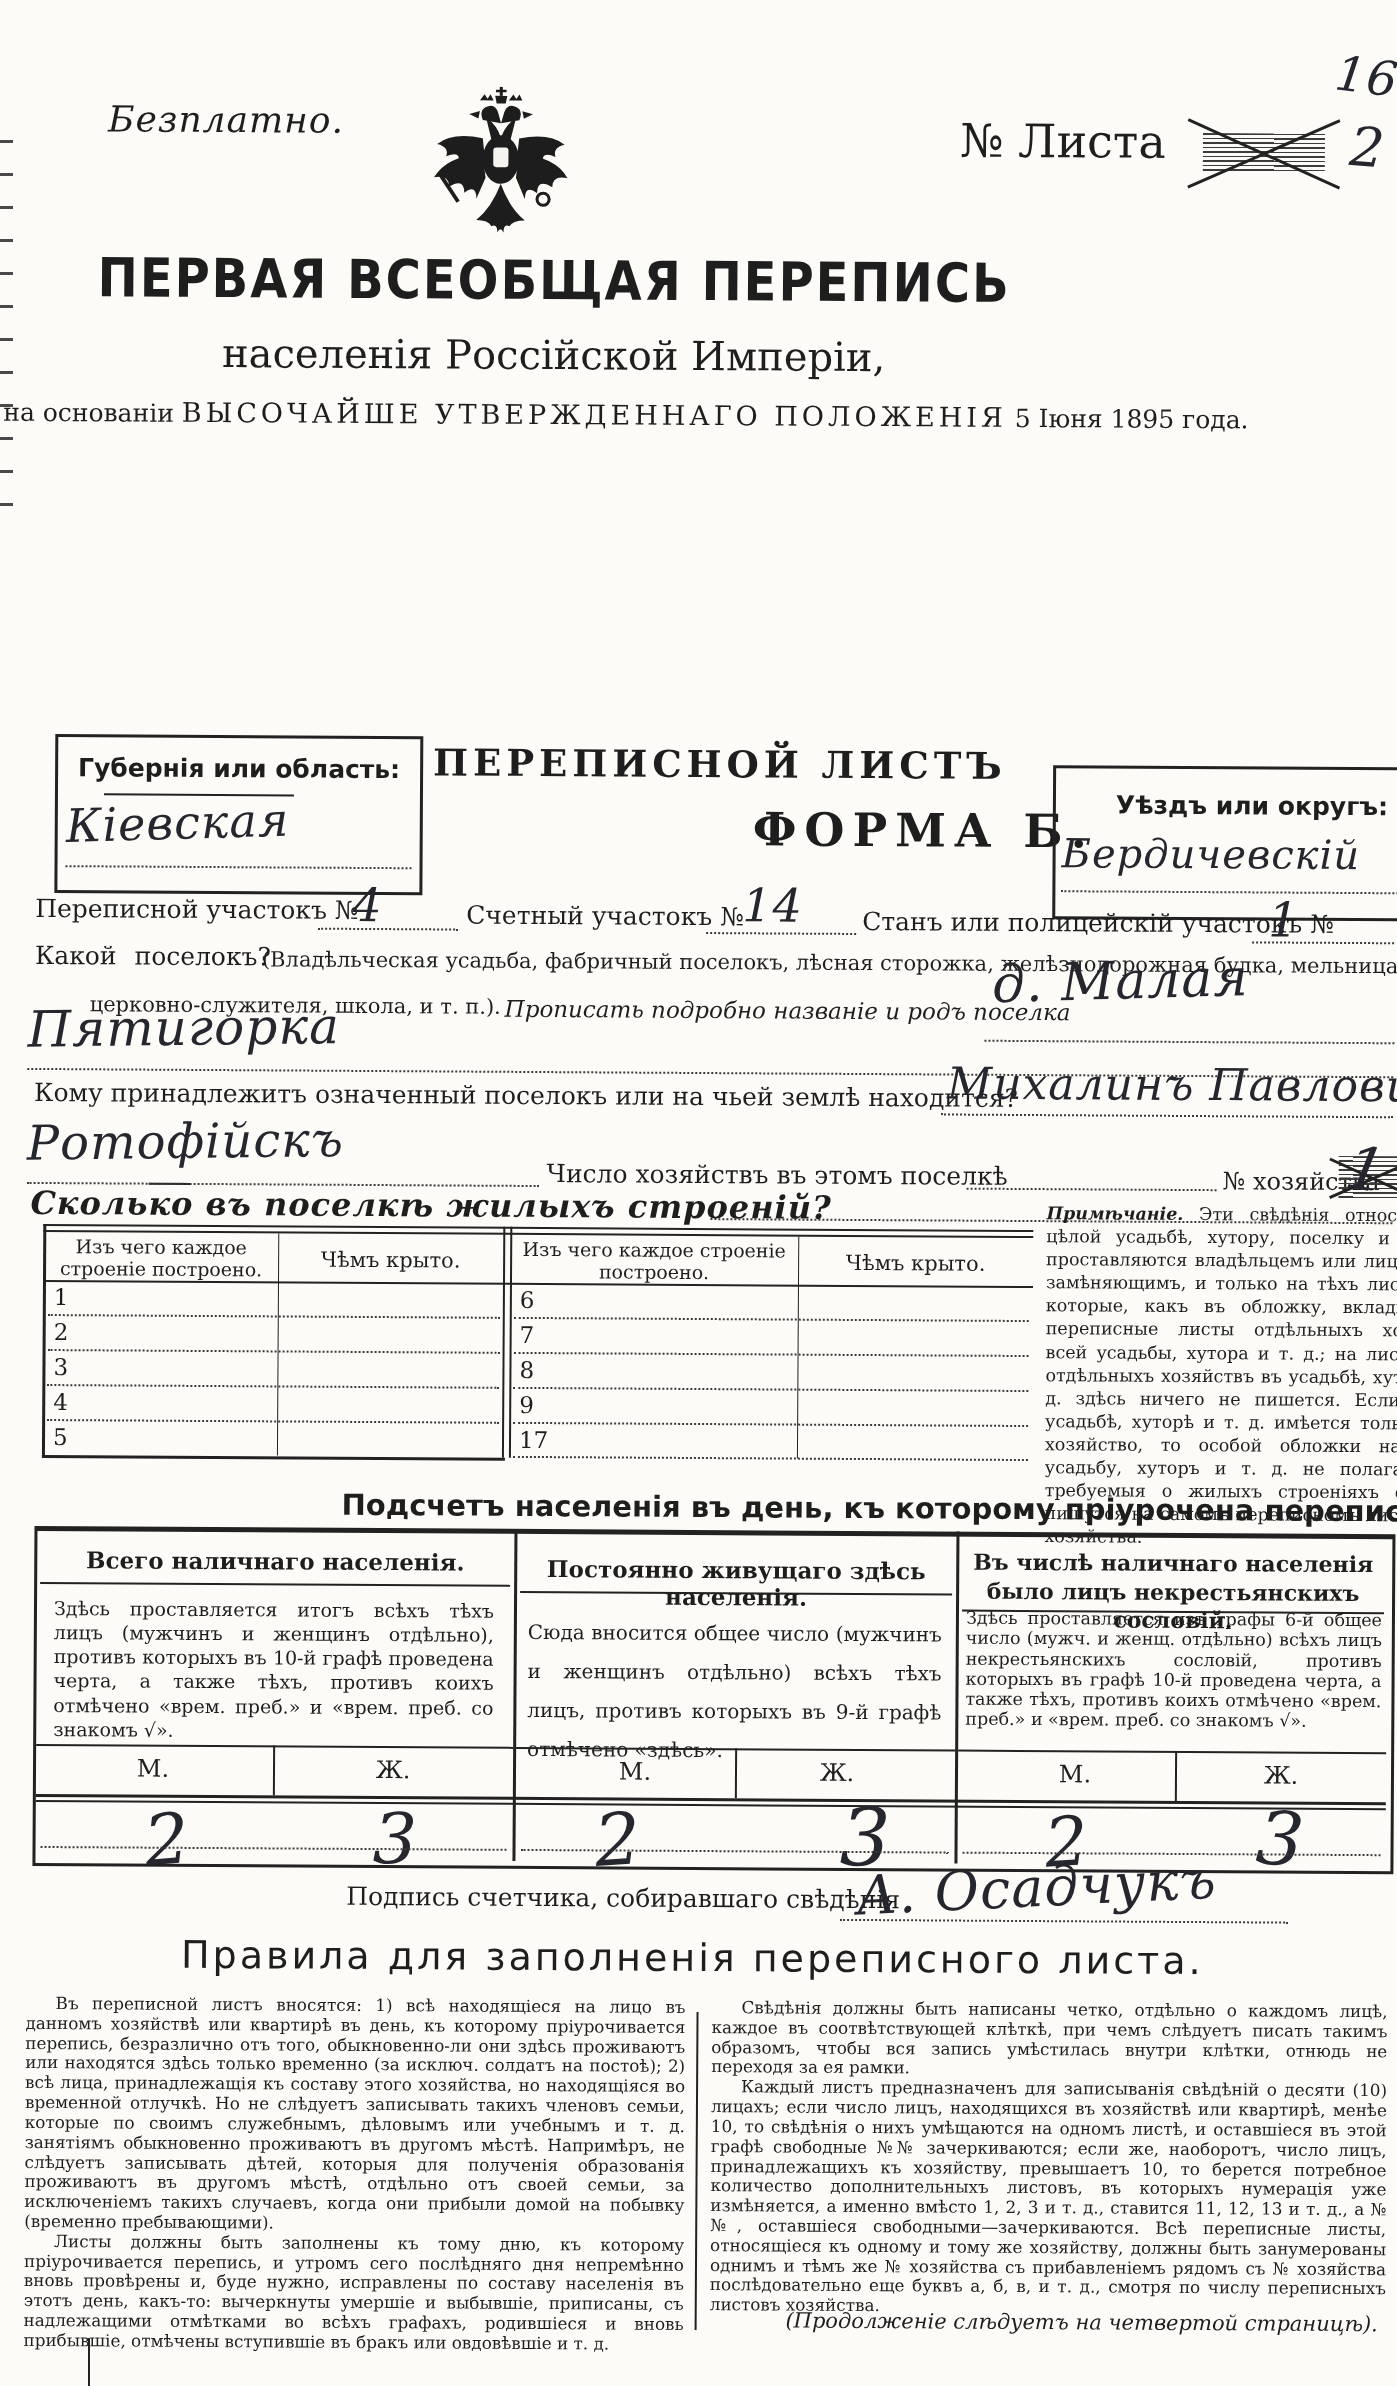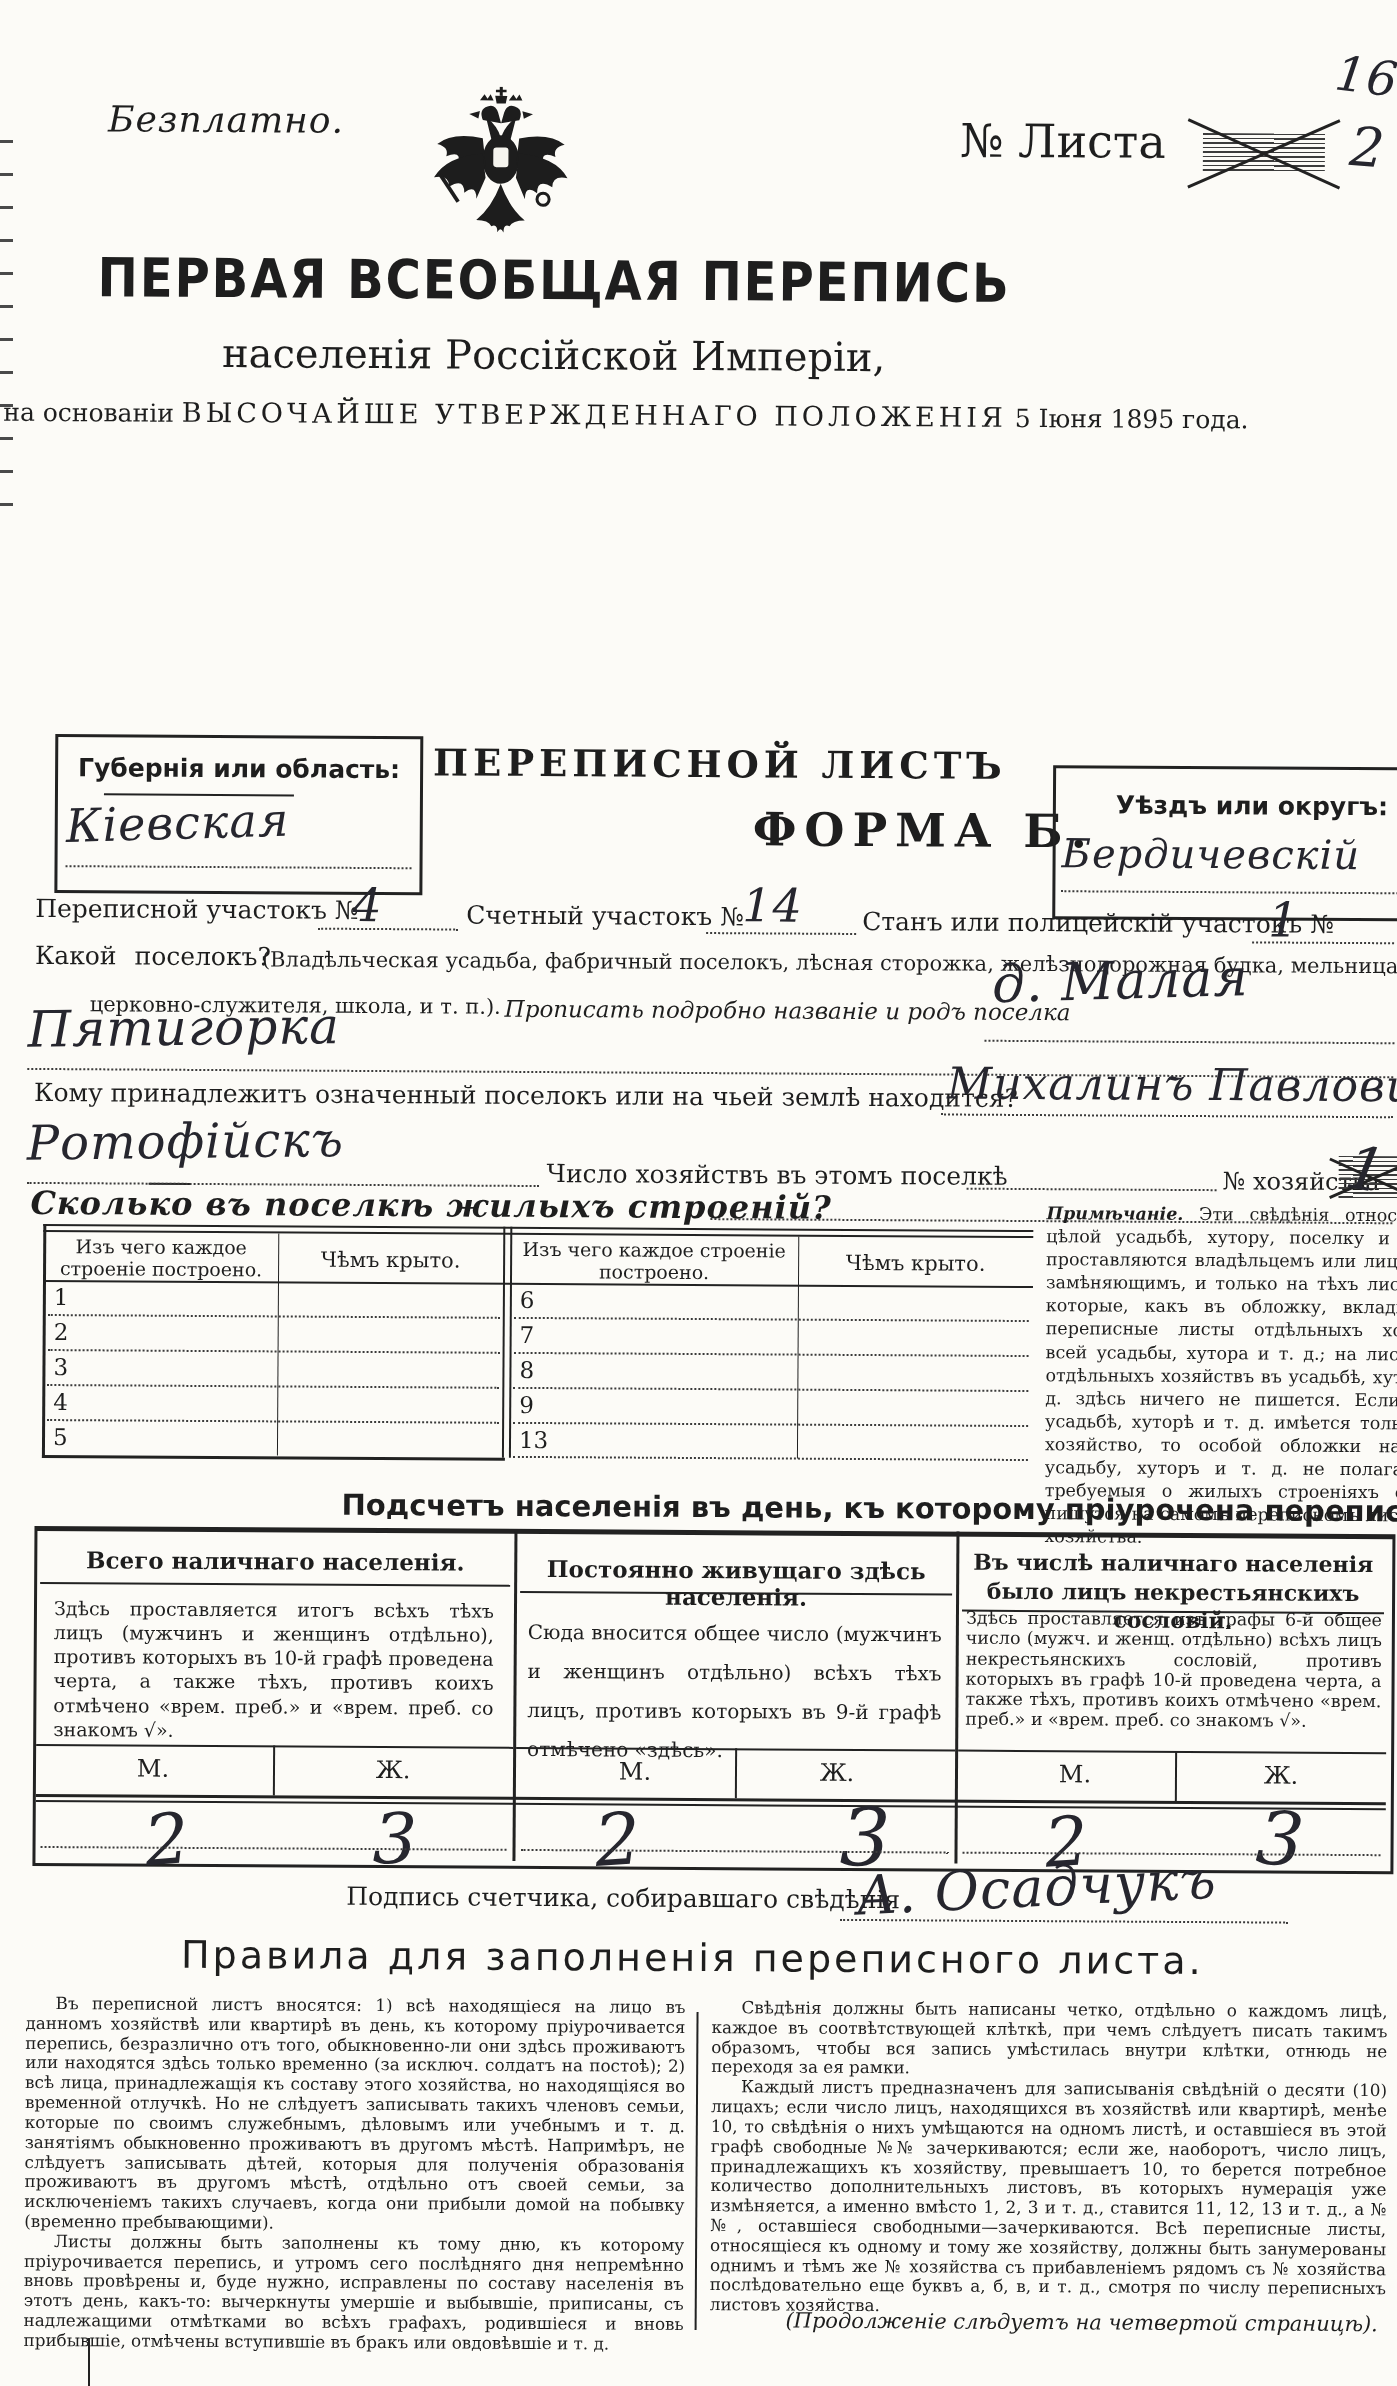--- a/index.html
+++ b/index.html
@@ -163,21 +163,21 @@
     <div class="abs ser" style="left:56px;top:1428px;font-size:23px">5</div>
     <div class="abs dot" style="left:50px;top:1318px;width:452px"></div>
     <div class="abs dot" style="left:50px;top:1353px;width:452px"></div>
     <div class="abs dot" style="left:50px;top:1388px;width:452px"></div>
     <div class="abs dot" style="left:50px;top:1423px;width:452px"></div>
 
     <div class="abs ser" style="left:522px;top:1288px;font-size:23px">6</div>
     <div class="abs ser" style="left:522px;top:1323px;font-size:23px">7</div>
     <div class="abs ser" style="left:522px;top:1358px;font-size:23px">8</div>
     <div class="abs ser" style="left:522px;top:1393px;font-size:23px">9</div>
-    <div class="abs ser" style="left:522px;top:1428px;font-size:23px">13</div>
+    <div class="abs ser" style="left:522px;top:1428px;font-size:23px">17</div>
     <div class="abs dot" style="left:516px;top:1318px;width:515px"></div>
     <div class="abs dot" style="left:516px;top:1353px;width:515px"></div>
     <div class="abs dot" style="left:516px;top:1388px;width:515px"></div>
     <div class="abs dot" style="left:516px;top:1423px;width:515px"></div>
     <div class="abs dot" style="left:516px;top:1457px;width:515px"></div>
 
     <div class="abs ser jst" style="left:1048px;top:1200px;width:430px;font-size:17.5px;line-height:1.32"><span class="b i">Примѣчаніе.</span> <span>Эти свѣдѣнія относятся къ цѣлой усадьбѣ, хутору, поселку и т. д. и проставляются владѣльцемъ или лицомъ, его замѣняющимъ, и только на тѣхъ листахъ, въ которые, какъ въ обложку, вкладываются переписные листы отдѣльныхъ хозяйствъ всей усадьбы, хутора и т. д.; на листахъ же отдѣльныхъ хозяйствъ въ усадьбѣ, хуторѣ и т. д. здѣсь ничего не пишется. Если же въ усадьбѣ, хуторѣ и т. д. имѣется только одно хозяйство, то особой обложки на такую усадьбу, хуторъ и т. д. не полагается, а требуемыя о жилыхъ строеніяхъ свѣдѣнія пишутся на самомъ переписномъ листѣ этого хозяйства.</span></div>
 
     <div class="abs san b nw" style="left:345px;top:1490px;font-size:29px">Подсчетъ населенія въ день, къ которому пріурочена перепись.</div>
 

